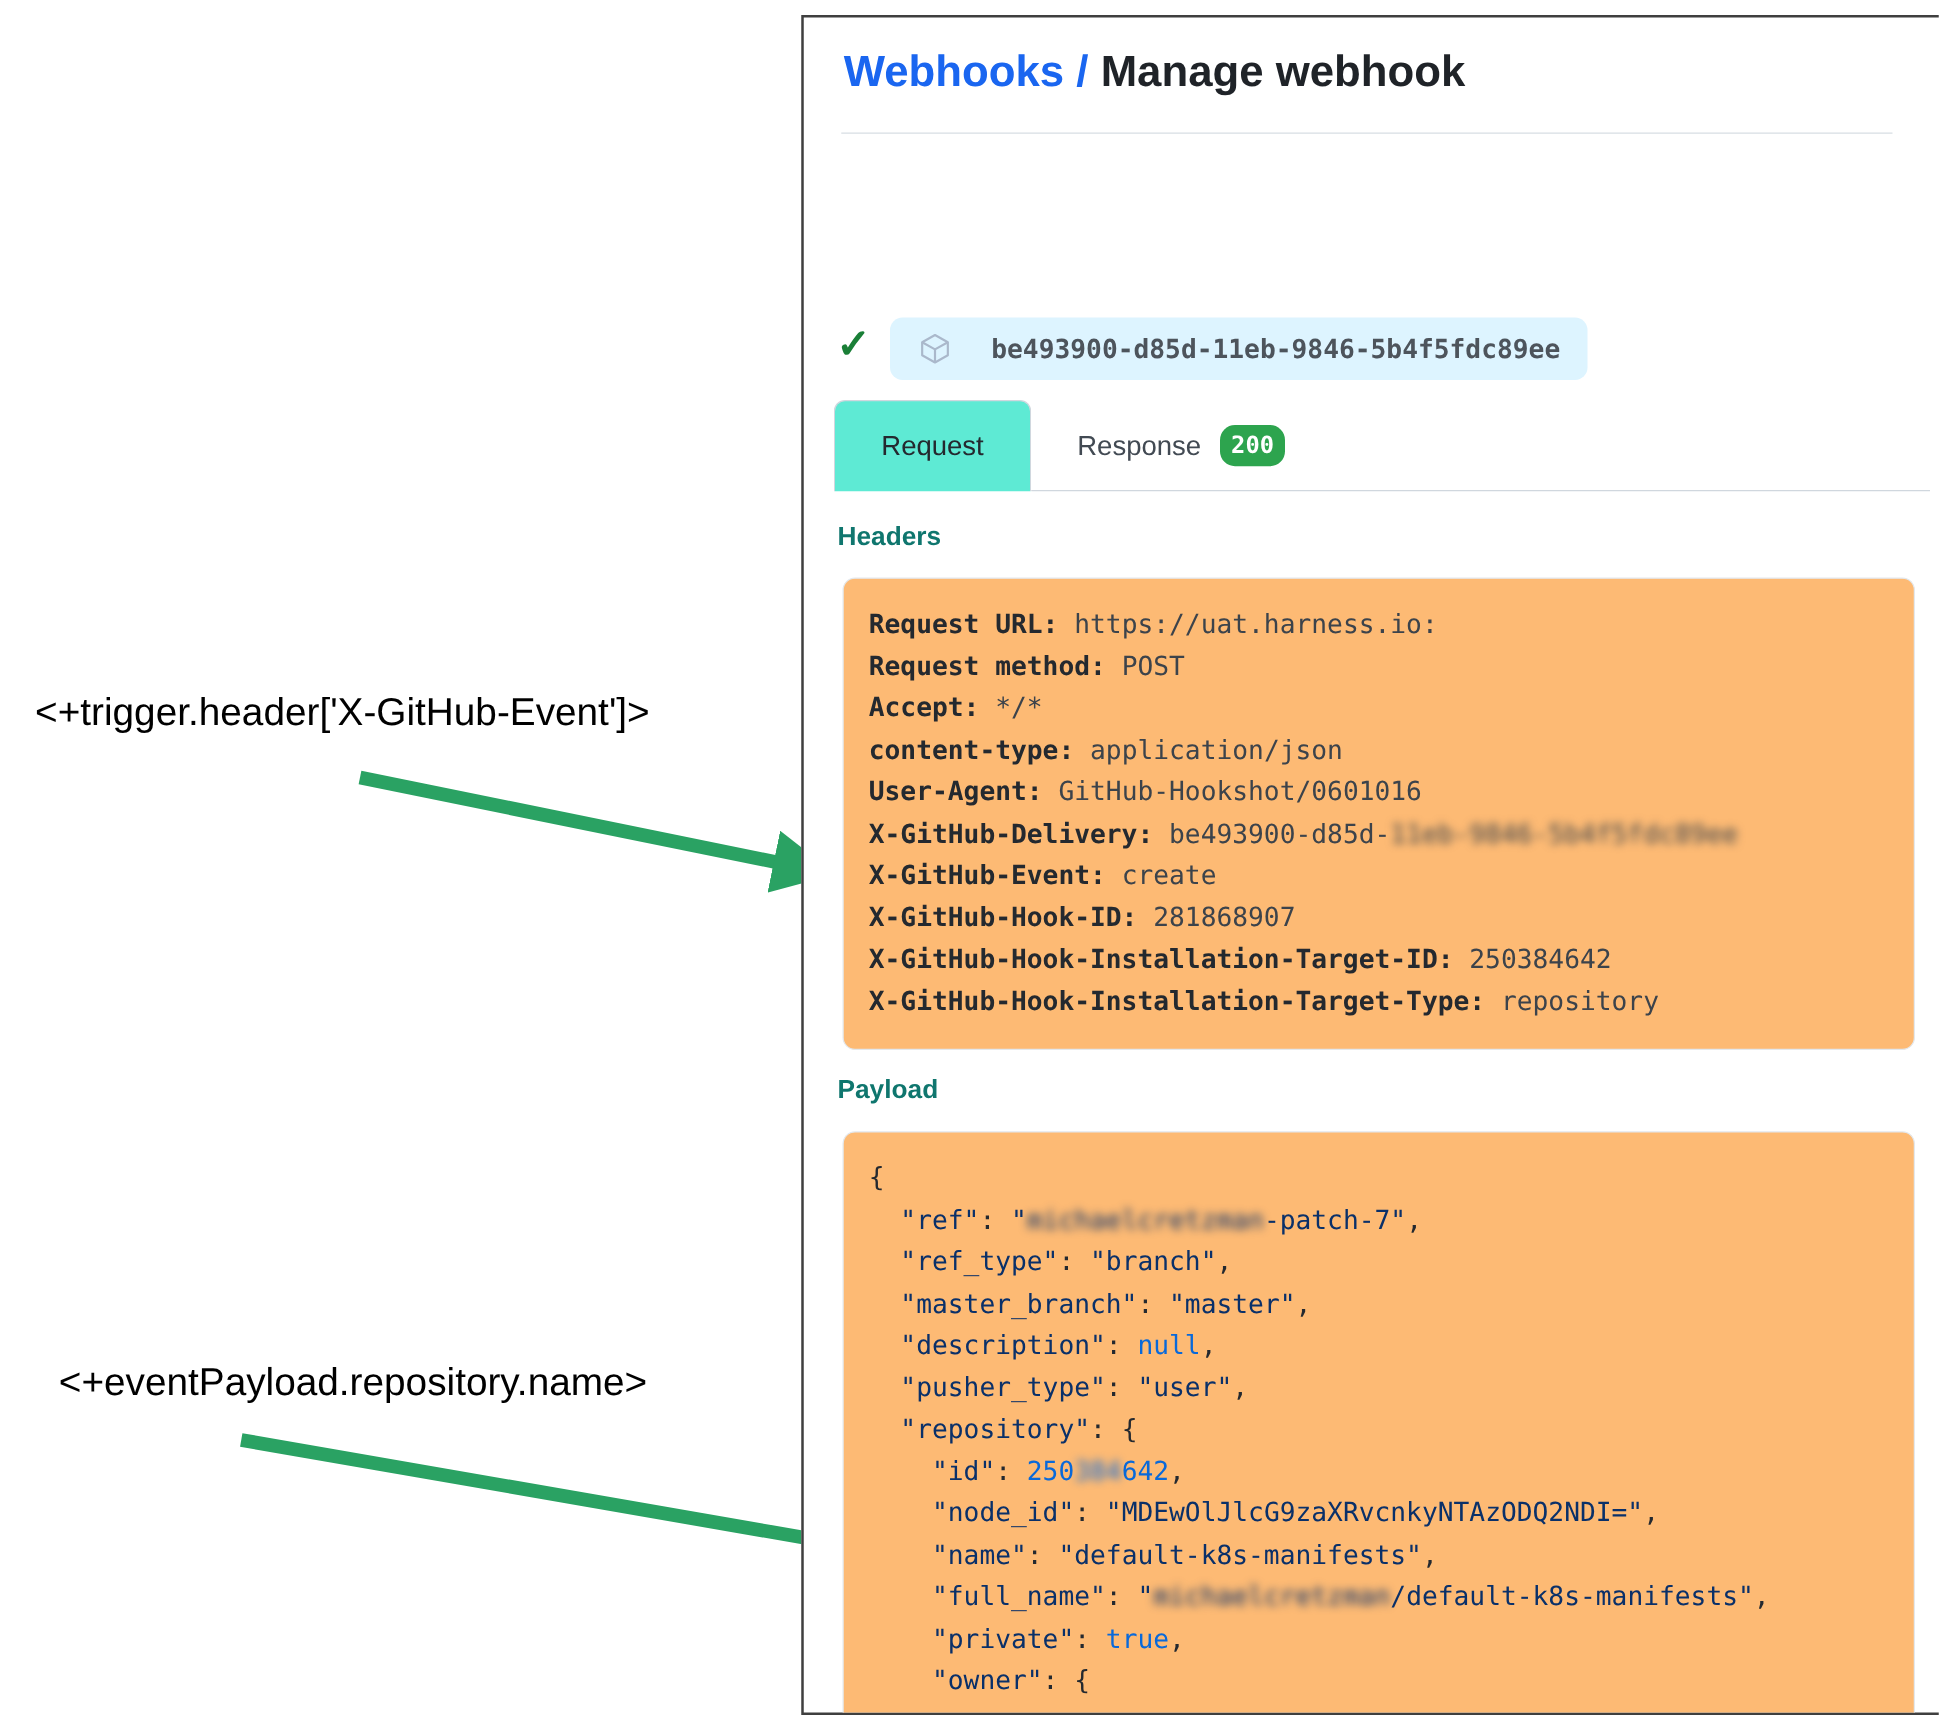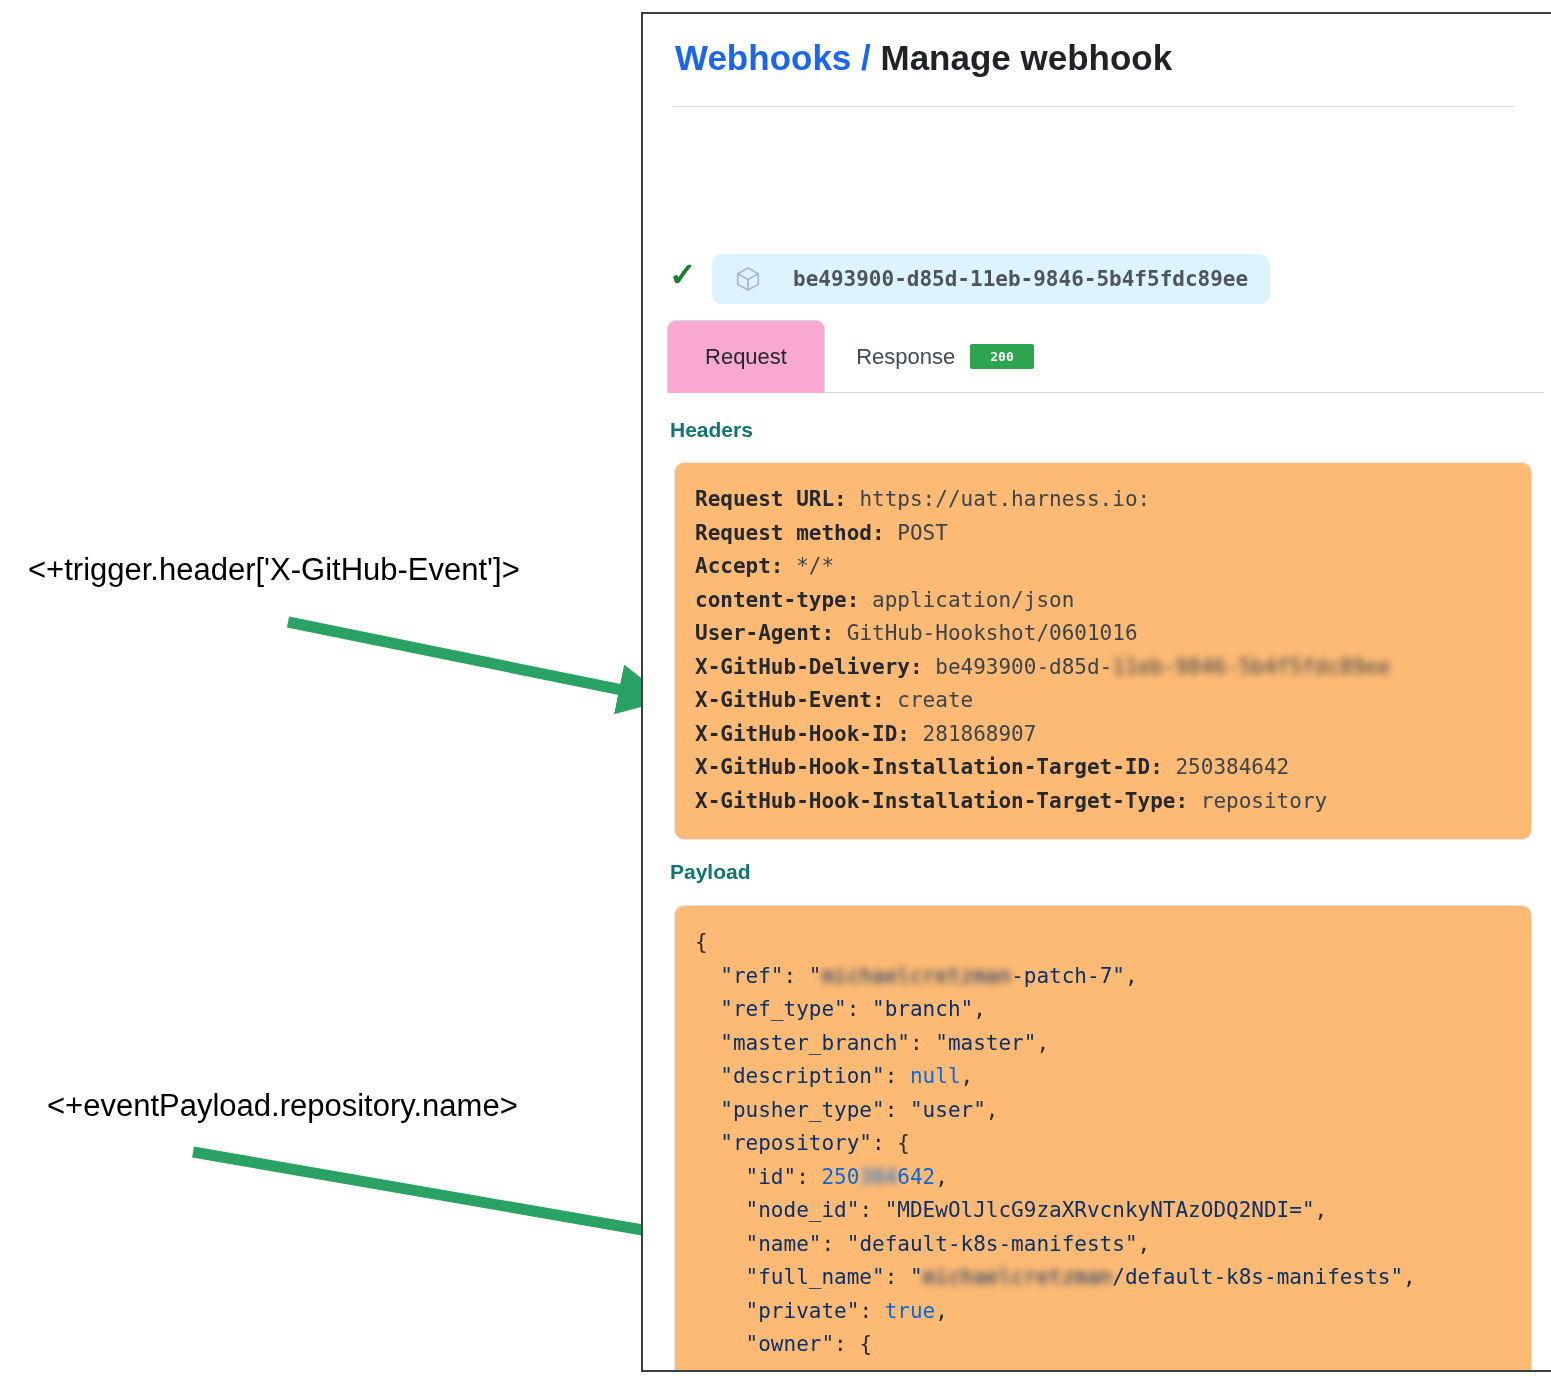--- a/index.html
+++ b/index.html
@@ -47,30 +47,30 @@
     position:absolute;left:69px;top:2px;height:50px;padding:0 22px;border-radius:10px;background:#ddf4ff;
     display:flex;align-items:center;gap:16px;
   }
   .delivery-id{font-family:"DejaVu Sans Mono", monospace;font-size:21px;font-weight:700;color:#4d545c;white-space:nowrap;margin-left:15px;}
 
   
   .tabnav2{position:absolute;left:0;top:306px;width:100%;height:73px;}
   .tabnav2 .underline{position:absolute;left:182px;top:72px;width:719px;height:1px;background:#d0d7de;}
   .tab-request{
     position:absolute;left:24px;top:0;width:158px;height:73px;display:flex;align-items:center;justify-content:center;
-    font-size:22px;color:#24292f;font-weight:500;background:#f9a8d4;
+    font-size:22px;color:#24292f;font-weight:500;background:#5eead4;
     border:1px solid #d0d7de;border-bottom:none;border-radius:9px 9px 0 0;
   }
   .tab-response{
     position:absolute;left:182px;top:0;width:240px;height:73px;display:flex;align-items:center;justify-content:center;gap:15px;
     font-size:22px;color:#424a53;
   }
   .status-badge{
-    background:#2da44e;color:#fff;font-family:"DejaVu Sans Mono", monospace;font-size:13px;font-weight:700;
-    padding:5px 20px;border-radius:2px;line-height:1.2;
+    background:#2da44e;color:#fff;font-family:"DejaVu Sans Mono", monospace;font-size:19px;font-weight:700;
+    padding:5px 9px;border-radius:12px;line-height:1.2;
   }
 
   
   .section-label{position:absolute;left:27px;font-size:21px;font-weight:700;color:#0f766e;}
   #headers-label{top:404px;}
   #payload-label{top:846px;}
   .gray-box{
     position:absolute;left:31px;width:858px;background:#fdba74;border:1px solid #e3e8ed;border-radius:10px;
     padding:20px 16px 20px 20px;font-family:"DejaVu Sans Mono", monospace;font-size:21px;
   }

